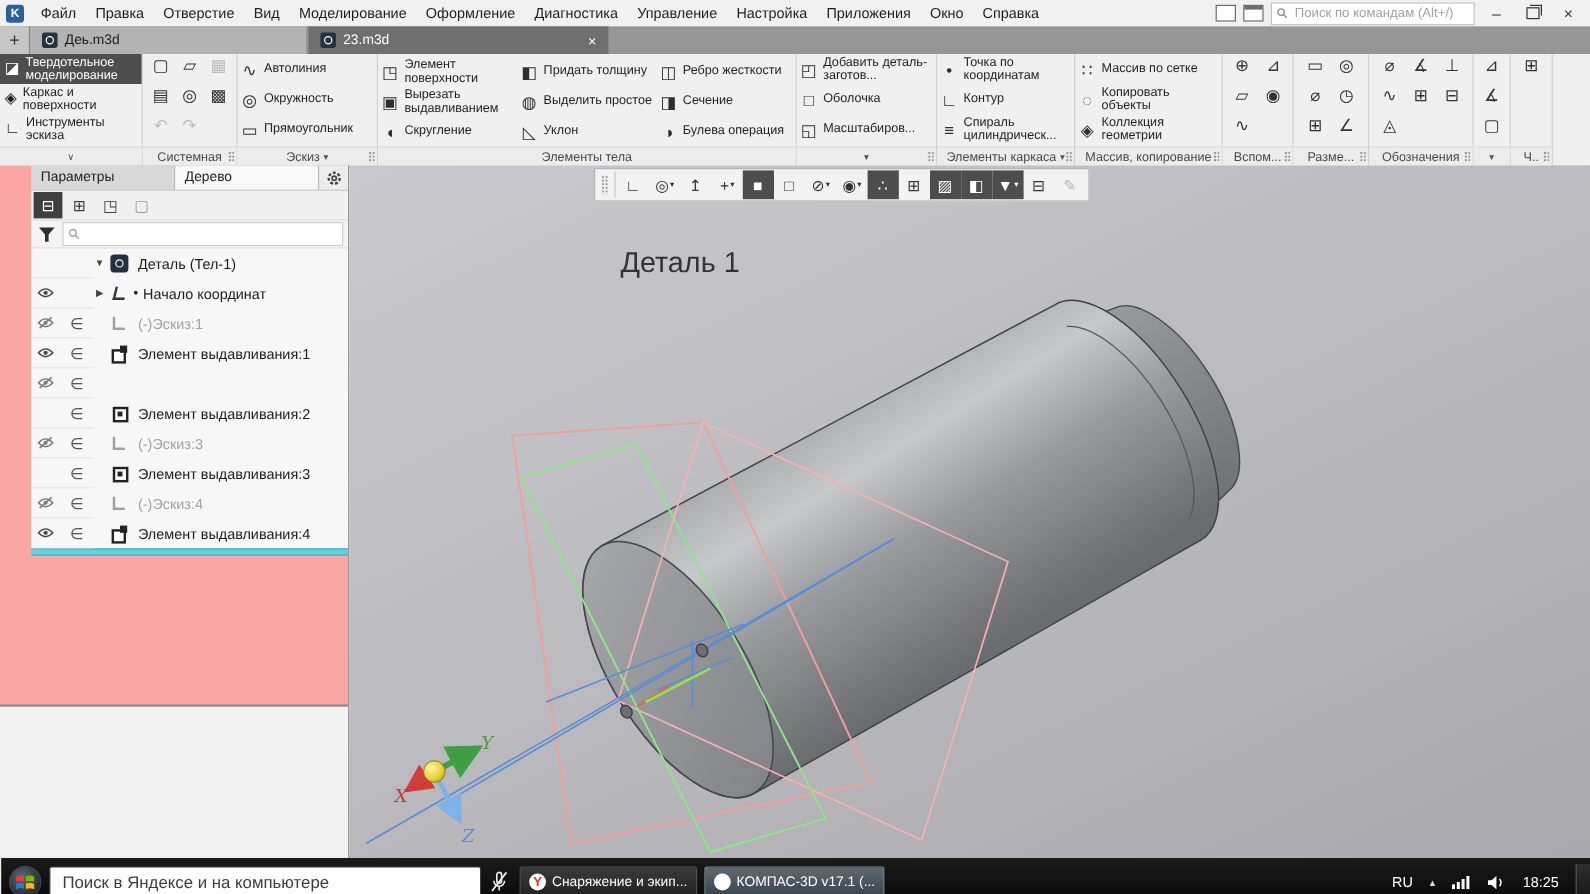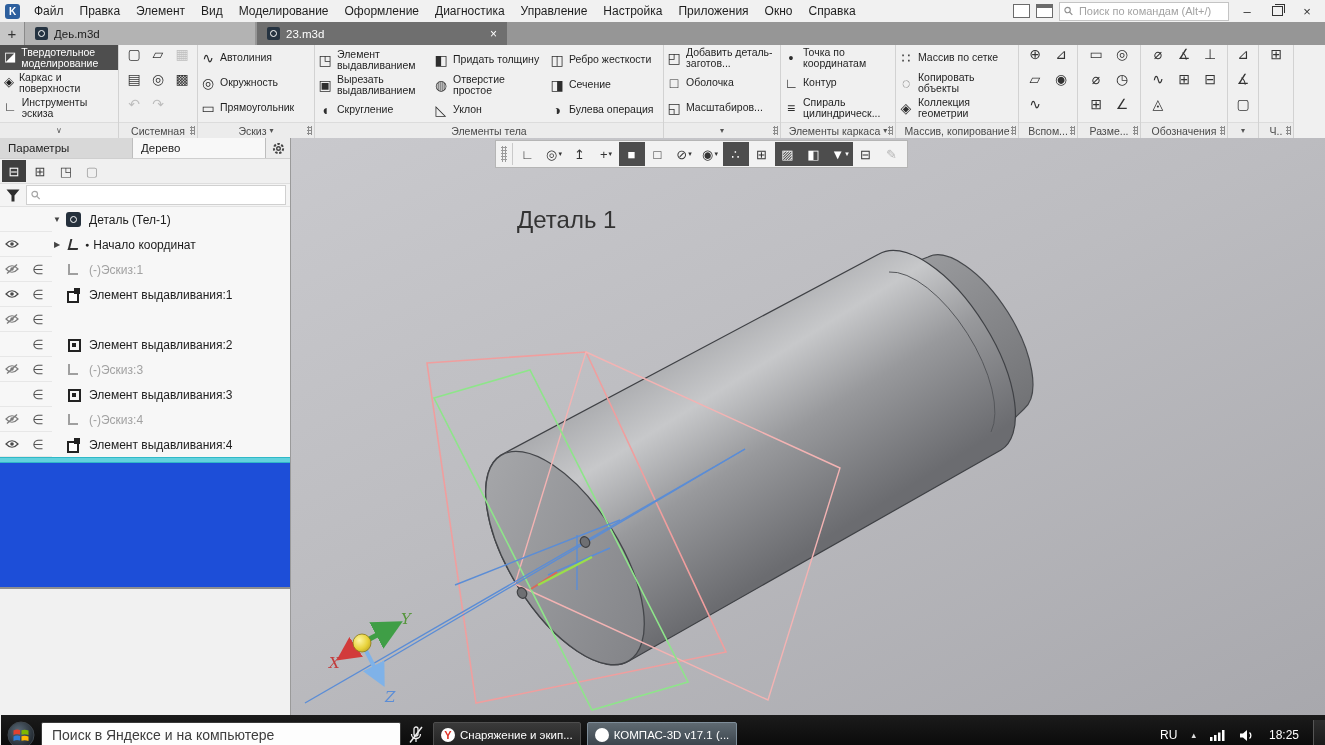--- a/index.html
+++ b/index.html
@@ -59,21 +59,21 @@
   .gicon{display:flex;align-items:center;justify-content:center;font-size:14px;color:#333;}
   .gicon.dis{color:#bdbdbd;}
   
   .toollist{display:flex;flex-direction:column;padding:0 2px;width:100%;box-sizing:border-box;}
   .rtool{height:25px;display:flex;align-items:center;gap:4px;overflow:hidden;}
   .rtool .ricon{font-size:14px;color:#2e2e2e;width:16px;text-align:center;flex:none;}
   .rtool .rlabel{font-size:10.5px;line-height:11px;color:#1f1f1f;}
   #g-body .rg-tools{display:flex;}
   .bodycol{width:116px;}
   
-  #panel{left:0;top:138px;width:291px;height:577px;background:#1d4ed8;border-right:1px solid #9a9a9a;box-sizing:border-box;}
+  #panel{left:0;top:138px;width:291px;height:577px;background:#fca5a5;border-right:1px solid #9a9a9a;box-sizing:border-box;padding-left:26px;}
   #panel-tabs{height:20px;display:flex;border-bottom:1px solid #cfcfcf;font-size:11.5px;}
   .ptab{flex:1;display:flex;align-items:center;padding-left:8px;color:#222;}
   .ptab.inactive{background:#d8d8d8;border-right:1px solid #bdbdbd;}
   .ptab.active{background:#f8f8f8;}
   #gear-btn{width:24px;background:#ececec;border-left:1px solid #bdbdbd;display:flex;align-items:center;justify-content:center;}
   #tree-toolbar{height:24px;display:flex;align-items:center;gap:2px;padding-left:2px;background:#f0f0f0;
                 border-bottom:1px solid #dedede;}
   .tt-btn{width:24px;height:22px;display:flex;align-items:center;justify-content:center;font-size:13px;color:#3c3c3c;}
   .tt-btn.active{background:#3f3f3f;color:#fff;}
   .tt-btn.dashed{color:#9a9a9a;}
@@ -142,21 +142,21 @@
 </style>
 </head>
 <body>
 
 <div id="titlebar" class="abs">
   <div id="appicon">K</div>
   <div id="menus">
 
   <span class="menu-item">Файл</span>
       <span class="menu-item">Правка</span>
-      <span class="menu-item">Элемент</span>
+      <span class="menu-item">Отверстие</span>
       <span class="menu-item">Вид</span>
       <span class="menu-item">Моделирование</span>
       <span class="menu-item">Оформление</span>
       <span class="menu-item">Диагностика</span>
       <span class="menu-item">Управление</span>
       <span class="menu-item">Настройка</span>
       <span class="menu-item">Приложения</span>
       <span class="menu-item">Окно</span>
       <span class="menu-item">Справка</span>
     </div>
@@ -260,40 +260,40 @@
         <span class="grip"></span>
       </div>
   </div>
 
   <div class="rg" id="g-body">
     <div class="rg-tools">
       <div class="toollist bodycol">
 
       <div class="rtool">
           <span class="ricon">◳</span>
-          <span class="rlabel">Элемент выдавливанием</span>
+          <span class="rlabel">Элемент поверхности</span>
         </div>
           <div class="rtool">
           <span class="ricon">▣</span>
           <span class="rlabel">Вырезать выдавливанием</span>
         </div>
           <div class="rtool">
           <span class="ricon">◖</span>
           <span class="rlabel">Скругление</span>
         </div>
         </div>
       <div class="toollist bodycol">
 
       <div class="rtool">
           <span class="ricon">◧</span>
           <span class="rlabel">Придать толщину</span>
         </div>
           <div class="rtool">
           <span class="ricon">◍</span>
-          <span class="rlabel">Отверстие простое</span>
+          <span class="rlabel">Выделить простое</span>
         </div>
           <div class="rtool">
           <span class="ricon">◺</span>
           <span class="rlabel">Уклон</span>
         </div>
         </div>
       <div class="toollist bodycol">
 
       <div class="rtool">
           <span class="ricon">◫</span>

